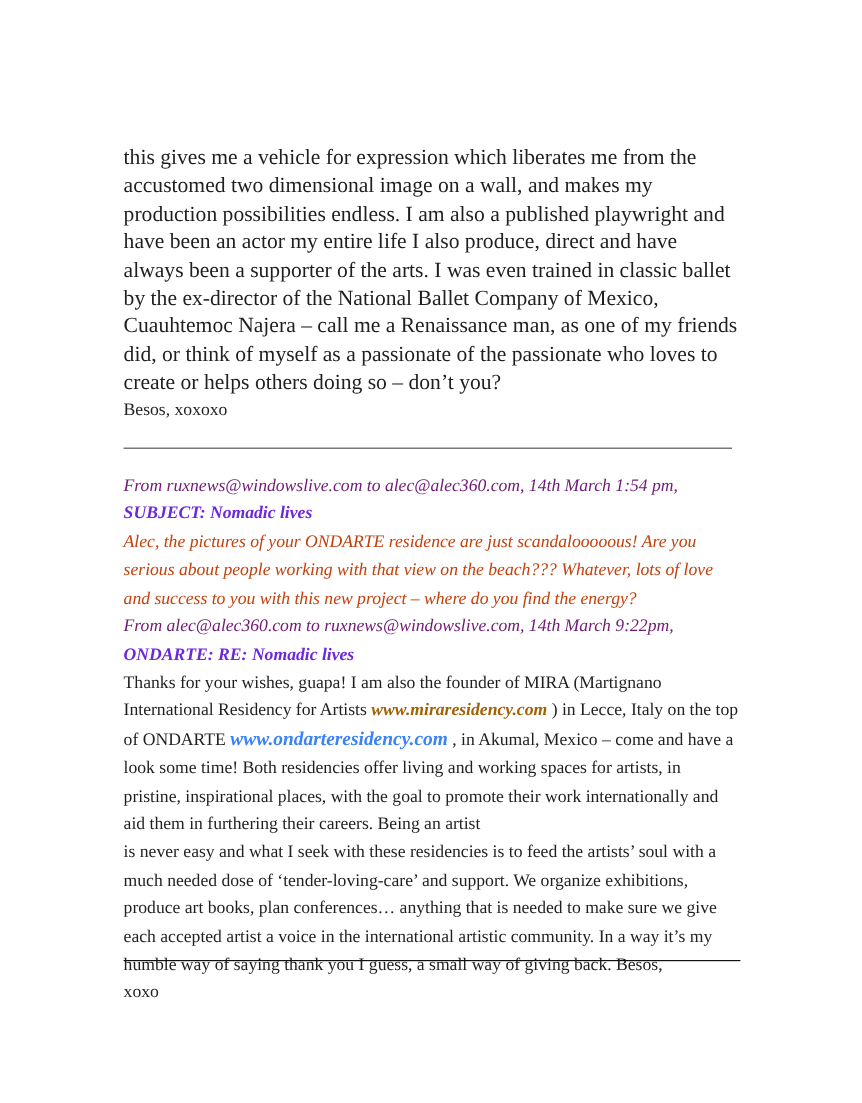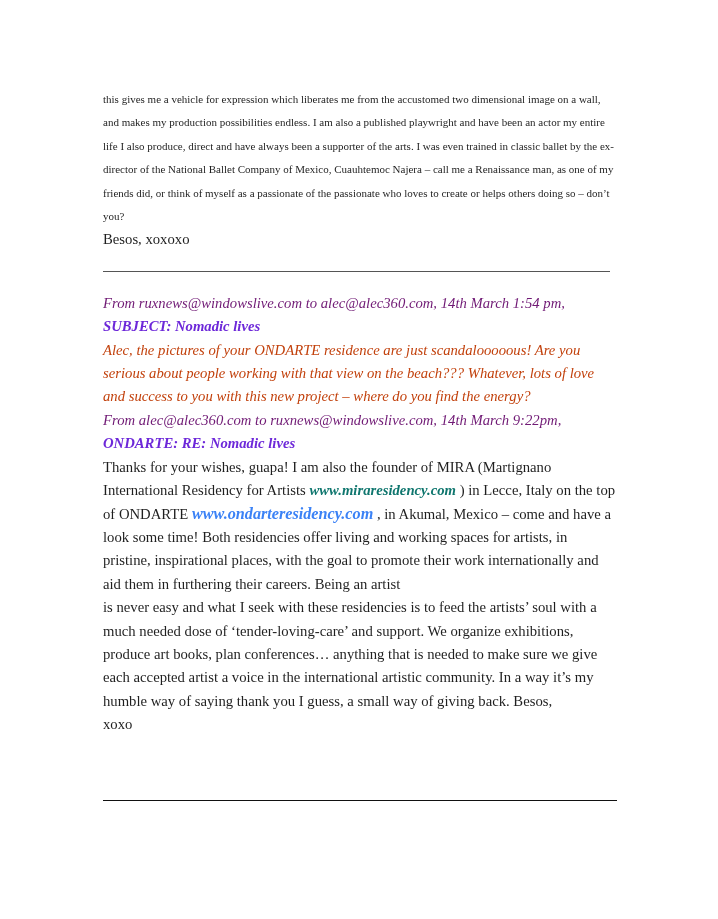--- a/index.html
+++ b/index.html
@@ -28,22 +28,23 @@
     width: 514px;
   }
   p {
     margin: 0;
     font-size: 14.7px;
     line-height: 23.4px;
     color: #1f1f1f;
     text-align: left;
   }
   .para-top {
-    font-size: 11px;
+    font-size: 18px;
     line-height: 23.4px;
+    margin-top: 32px;
   }
   .besos-line {
     margin-top: 0;
   }
   .divider {
     margin-top: 19px;
     margin-bottom: 20px;
     width: 507px;
     height: 0;
     border-top: 1px solid #555;
@@ -67,21 +68,21 @@
     line-height: 23.4px;
     color: #c2410c;
   }
   .reply-body {
     font-size: 14.7px;
     line-height: 23.4px;
   }
   .link {
     font-style: italic;
     font-weight: bold;
-    color: #0f766e;
+    color: #a16207;
     text-decoration: none;
     text-align: center;
   }
   .link-big {
     font-style: italic;
     font-weight: bold;
     font-size: 16.2px;
     color: #3b82f6;
     text-decoration: none;
     margin-top: 28px;

